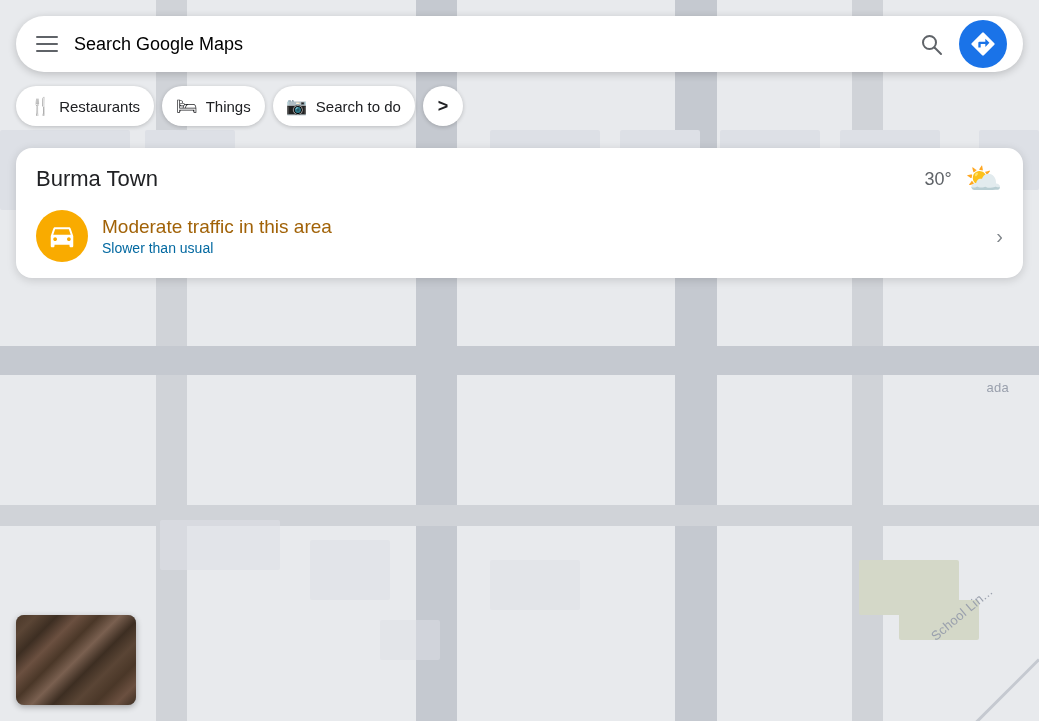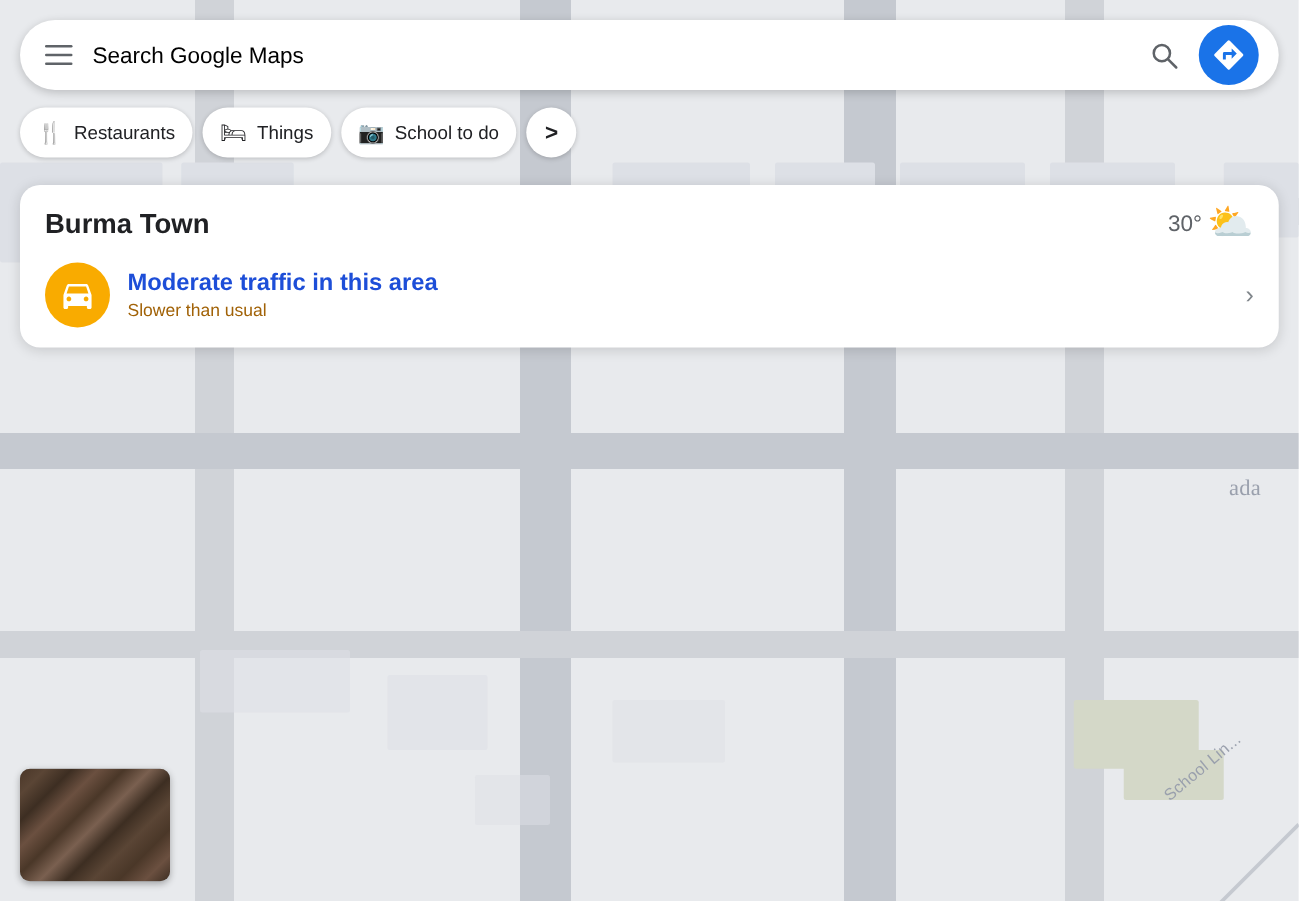--- a/index.html
+++ b/index.html
@@ -185,28 +185,28 @@
 
     .panel-header {
       display: flex;
       align-items: center;
       justify-content: space-between;
       margin-bottom: 16px;
     }
 
     .panel-location {
       font-size: 22px;
-      font-weight: 700;
+      font-weight: 400;
       color: #202124;
     }
 
     .weather-info {
       display: flex;
       align-items: center;
-      gap: 4px;
+      gap: 14px;
     }
 
     .weather-temp {
       font-size: 18px;
       color: #5f6368;
     }
 
     .weather-icon {
       font-size: 30px;
       line-height: 1;
@@ -234,27 +234,27 @@
       height: 30px;
       fill: white;
     }
 
     .traffic-text {
       flex: 1;
     }
 
     .traffic-title {
       font-size: 19px;
-      color: #1d4ed8;
-      font-weight: 700;
+      color: #a16207;
+      font-weight: 400;
     }
 
     .traffic-subtitle {
       font-size: 14px;
-      color: #a16207;
+      color: #0369a1;
       margin-top: 2px;
     }
 
     .traffic-chevron {
       color: #80868b;
       font-size: 20px;
       cursor: pointer;
     }
 
     
@@ -304,23 +304,22 @@
       font-size: 12px;
       font-weight: 500;
       transform: rotate(-15deg);
     }
 
     .map-text-ada {
       position: absolute;
       top: 380px;
       right: 30px;
       color: #9aa0ad;
-      font-size: 18px;
+      font-size: 13px;
       font-weight: 500;
-      font-family: Liberation Serif, serif;
     }
   </style>
 </head>
 <body>
 
 <div class="map-bg">
 
   <div class="map-block" style="top:130px;left:0;width:130px;height:80px;"></div>
   <div class="map-block" style="top:130px;left:145px;width:90px;height:50px;"></div>
   <div class="map-block" style="top:130px;left:490px;width:110px;height:60px;"></div>
@@ -372,21 +371,21 @@
     <div class="chip">
       <span class="chip-icon">🍴</span>
       <span>Restaurants</span>
     </div>
     <div class="chip">
       <span class="chip-icon">🛏</span>
       <span>Things</span>
     </div>
     <div class="chip">
       <span class="chip-icon">📷</span>
-      <span>School to do</span>
+      <span>Search to do</span>
     </div>
     <div class="chip-more">&gt;</div>
   </div>
 
   <div class="info-panel">
     <div class="panel-header">
       <div class="panel-location">Burma Town</div>
       <div class="weather-info">
         <span class="weather-temp">30°</span>
         <span class="weather-icon">⛅</span>

